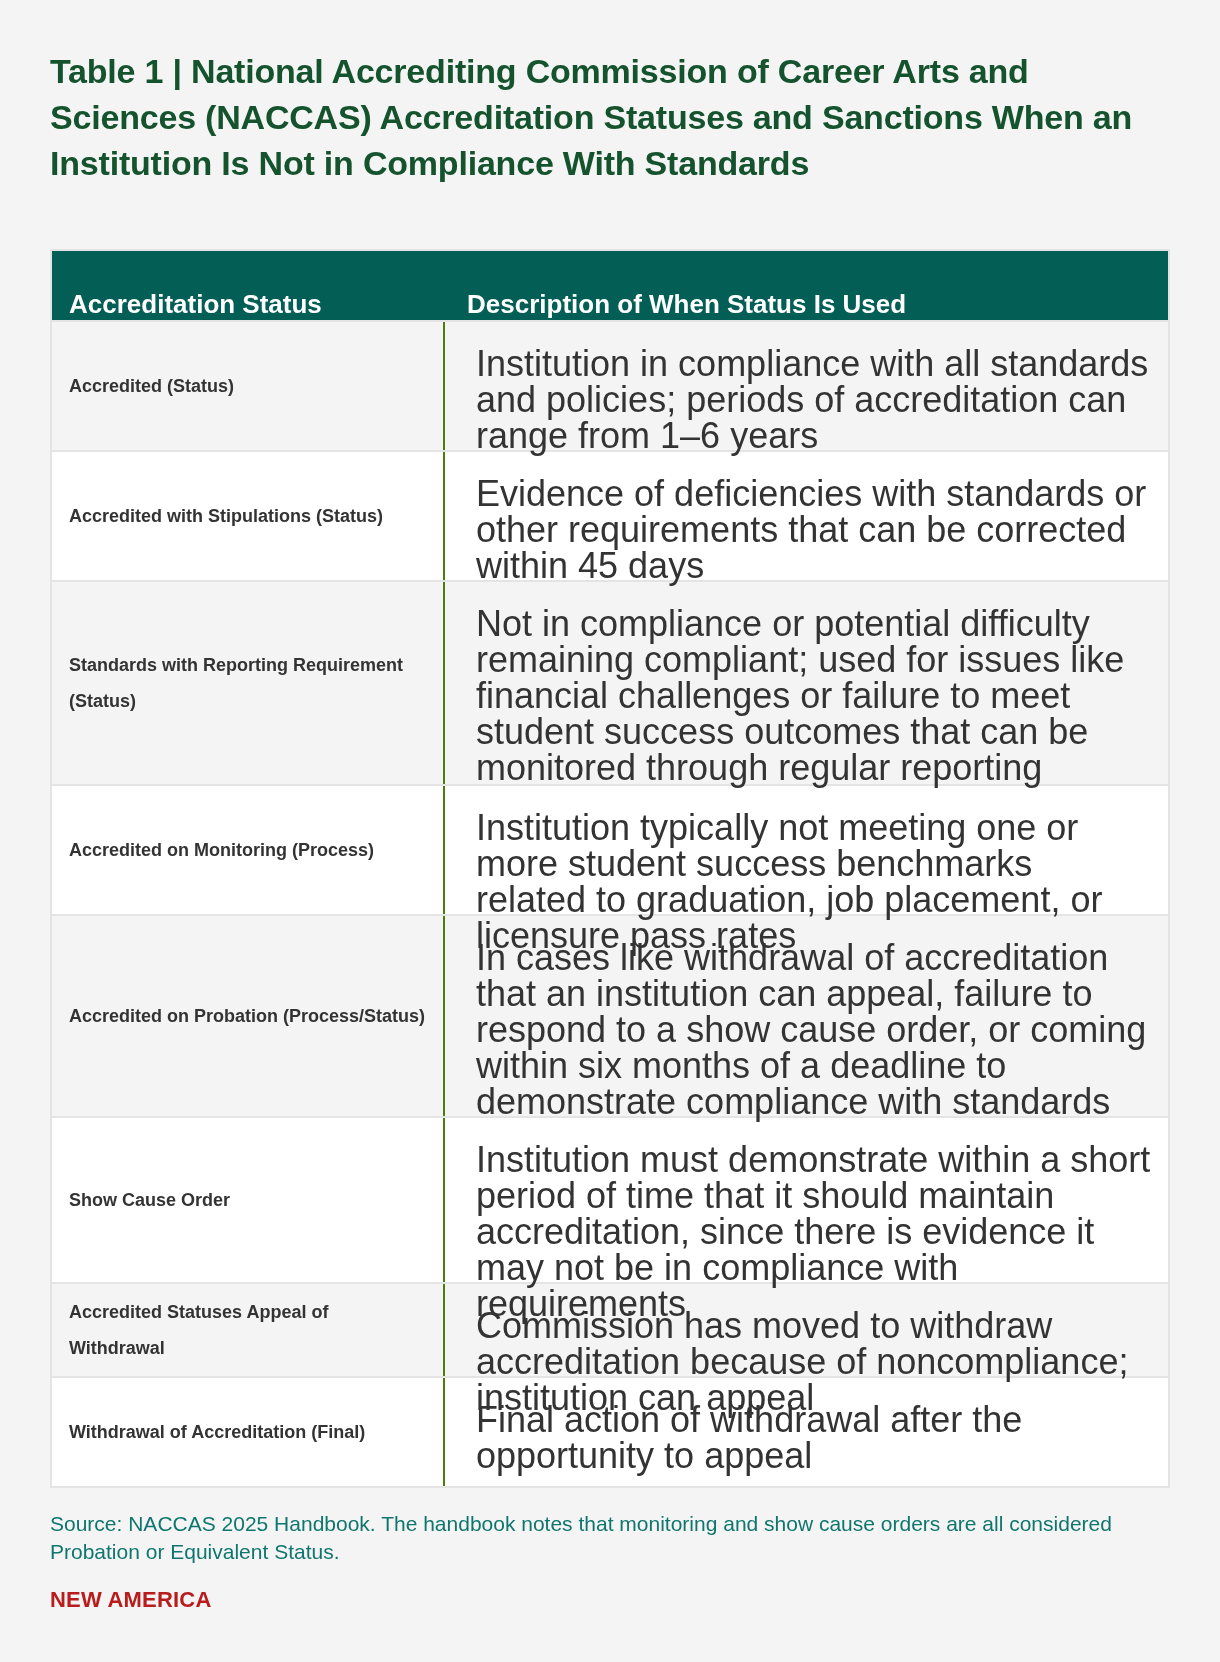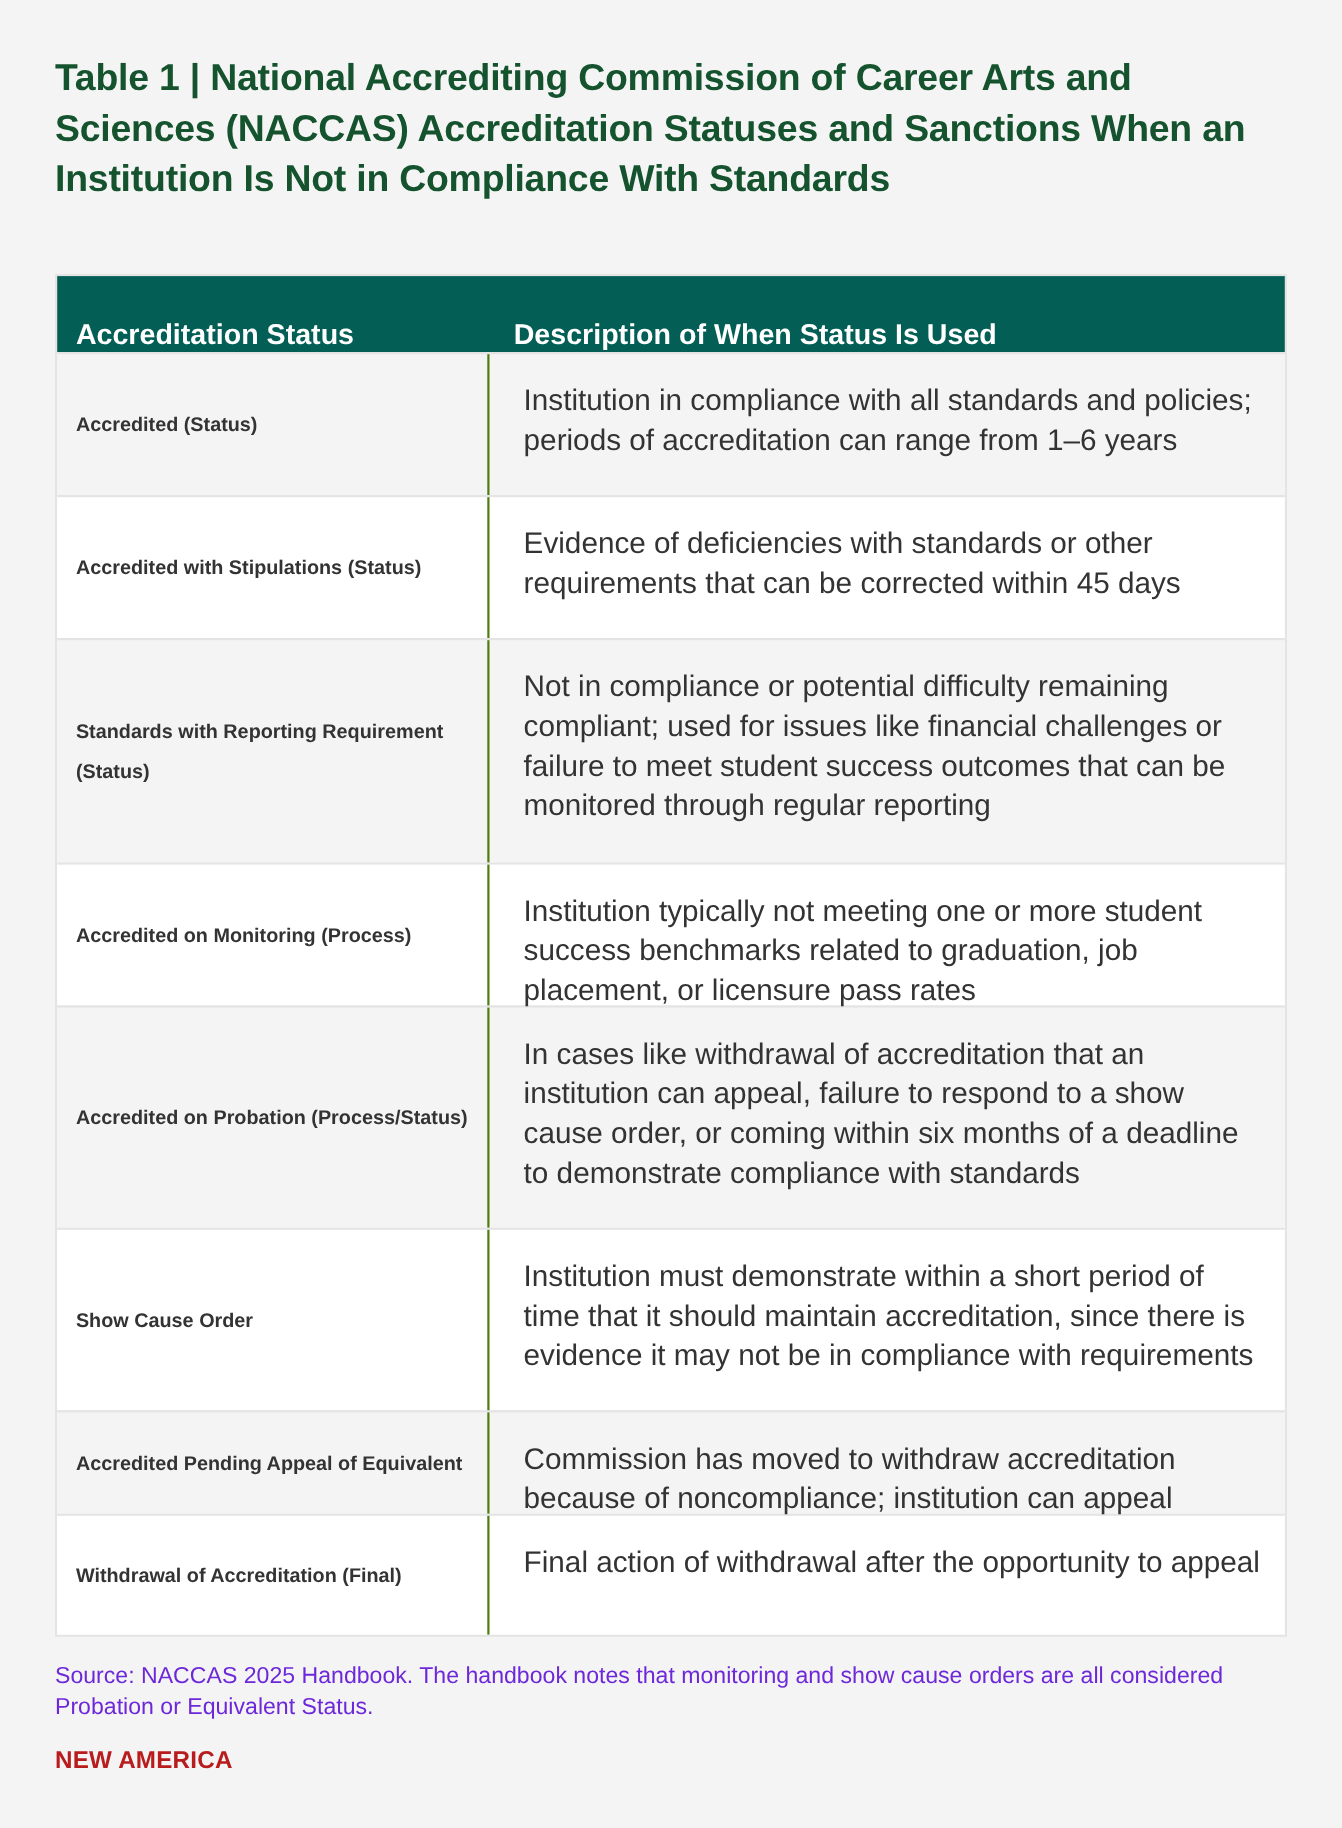--- a/index.html
+++ b/index.html
@@ -58,32 +58,32 @@
       padding: 0 16px 0 17px;
       font-weight: bold;
       font-size: 18px;
       line-height: 36px;
       display: flex;
       align-items: center;
     }
     .row .c2 {
       flex: 1;
       padding: 24px 16px 11px 31px;
-      font-size: 27px;
+      font-size: 36px;
       line-height: 36px;
       color: #333333;
     }
     .source {
       position: absolute;
       left: 50px;
       top: 1510px;
       width: 1130px;
       font-size: 21px;
       line-height: 28px;
-      color: #6d28d9;
+      color: #0f766e;
     }
     .brand {
       position: absolute;
       left: 50px;
       top: 1587px;
       font-size: 22px;
       font-weight: bold;
       color: #b91c1c;
       letter-spacing: 0.2px;
     }
@@ -118,21 +118,21 @@
     </div>
     <div class="row odd" style="height:202px">
       <div class="c1">Accredited on Probation (Process/Status)</div>
       <div class="c2">In cases like withdrawal of accreditation that an institution can appeal, failure to respond to a show cause order, or coming within six months of a deadline to demonstrate compliance with standards</div>
     </div>
     <div class="row even" style="height:166px">
       <div class="c1">Show Cause Order</div>
       <div class="c2">Institution must demonstrate within a short period of time that it should maintain accreditation, since there is evidence it may not be in compliance with requirements</div>
     </div>
     <div class="row odd" style="height:94px">
-      <div class="c1">Accredited Pending Appeal of Equivalent</div>
+      <div class="c1">Accredited Statuses Appeal of Withdrawal</div>
       <div class="c2">Commission has moved to withdraw accreditation because of noncompliance; institution can appeal</div>
     </div>
     <div class="row even" style="height:110px">
       <div class="c1">Withdrawal of Accreditation (Final)</div>
       <div class="c2">Final action of withdrawal after the opportunity to appeal</div>
     </div>
   </div>
 
   <p class="source">Source: NACCAS 2025 Handbook. The handbook notes that monitoring and show cause orders are all considered Probation or Equivalent Status.</p>
   <div class="brand">NEW AMERICA</div>

